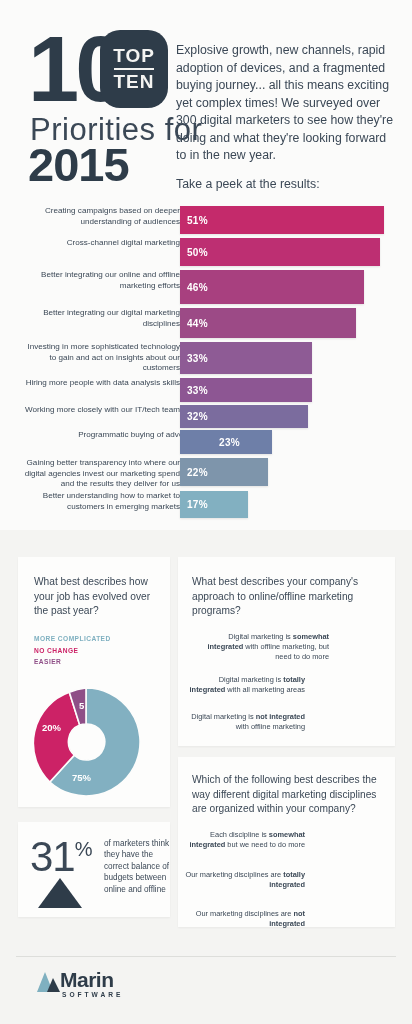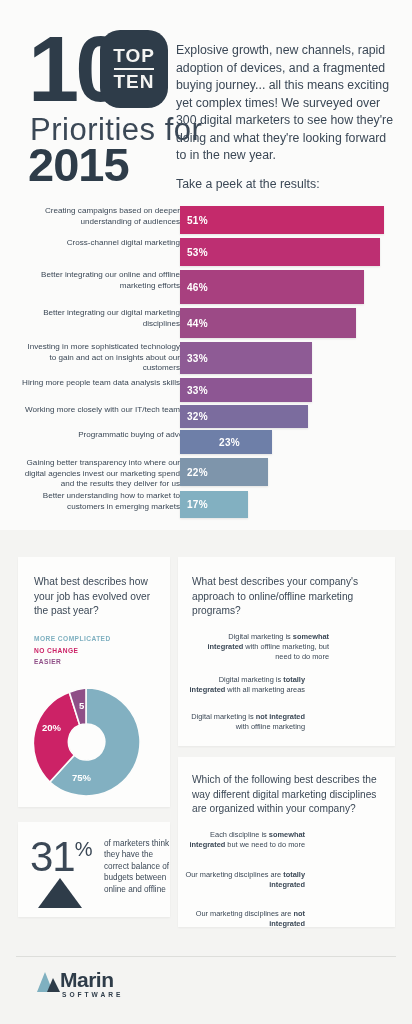--- a/index.html
+++ b/index.html
@@ -140,21 +140,21 @@
   <div class="barchart" id="mainchart">
       <div class="brow" style="top: 6px; height: 28px;">
         <div class="blabel" style="top: 0px;">Creating campaigns based on deeper understanding of audiences</div>
         <div class="bbar" style="width: 204px; background: rgb(196, 42, 107);">
           <span class="bval">51%</span>
         </div>
       </div>
       <div class="brow" style="top: 38px; height: 28px;">
         <div class="blabel" style="top: 0px;">Cross-channel digital marketing</div>
         <div class="bbar" style="width: 200px; background: rgb(189, 47, 114);">
-          <span class="bval">53%</span>
+          <span class="bval">50%</span>
         </div>
       </div>
       <div class="brow" style="top: 70px; height: 34px;">
         <div class="blabel" style="top: 0px;">Better integrating our online and offline marketing efforts</div>
         <div class="bbar" style="width: 184px; background: rgb(168, 64, 127);">
           <span class="bval">46%</span>
         </div>
       </div>
       <div class="brow" style="top: 108px; height: 30px;">
         <div class="blabel" style="top: 0px;">Better integrating our digital marketing disciplines</div>
@@ -162,21 +162,21 @@
           <span class="bval">44%</span>
         </div>
       </div>
       <div class="brow" style="top: 142px; height: 32px;">
         <div class="blabel" style="top: 0px;">Investing in more sophisticated technology to gain and act on insights about our customers</div>
         <div class="bbar" style="width: 132px; background: rgb(142, 91, 149);">
           <span class="bval">33%</span>
         </div>
       </div>
       <div class="brow" style="top: 178px; height: 24px;">
-        <div class="blabel" style="top: 0px;">Hiring more people team data analysis skills</div>
+        <div class="blabel" style="top: 0px;">Hiring more people with data analysis skills</div>
         <div class="bbar" style="width: 132px; background: rgb(141, 86, 147);">
           <span class="bval">33%</span>
         </div>
       </div>
       <div class="brow" style="top: 205px; height: 23px;">
         <div class="blabel" style="top: 0px;">Working more closely with our IT/tech team</div>
         <div class="bbar" style="width: 128px; background: rgb(123, 108, 158);">
           <span class="bval">32%</span>
         </div>
       </div>

